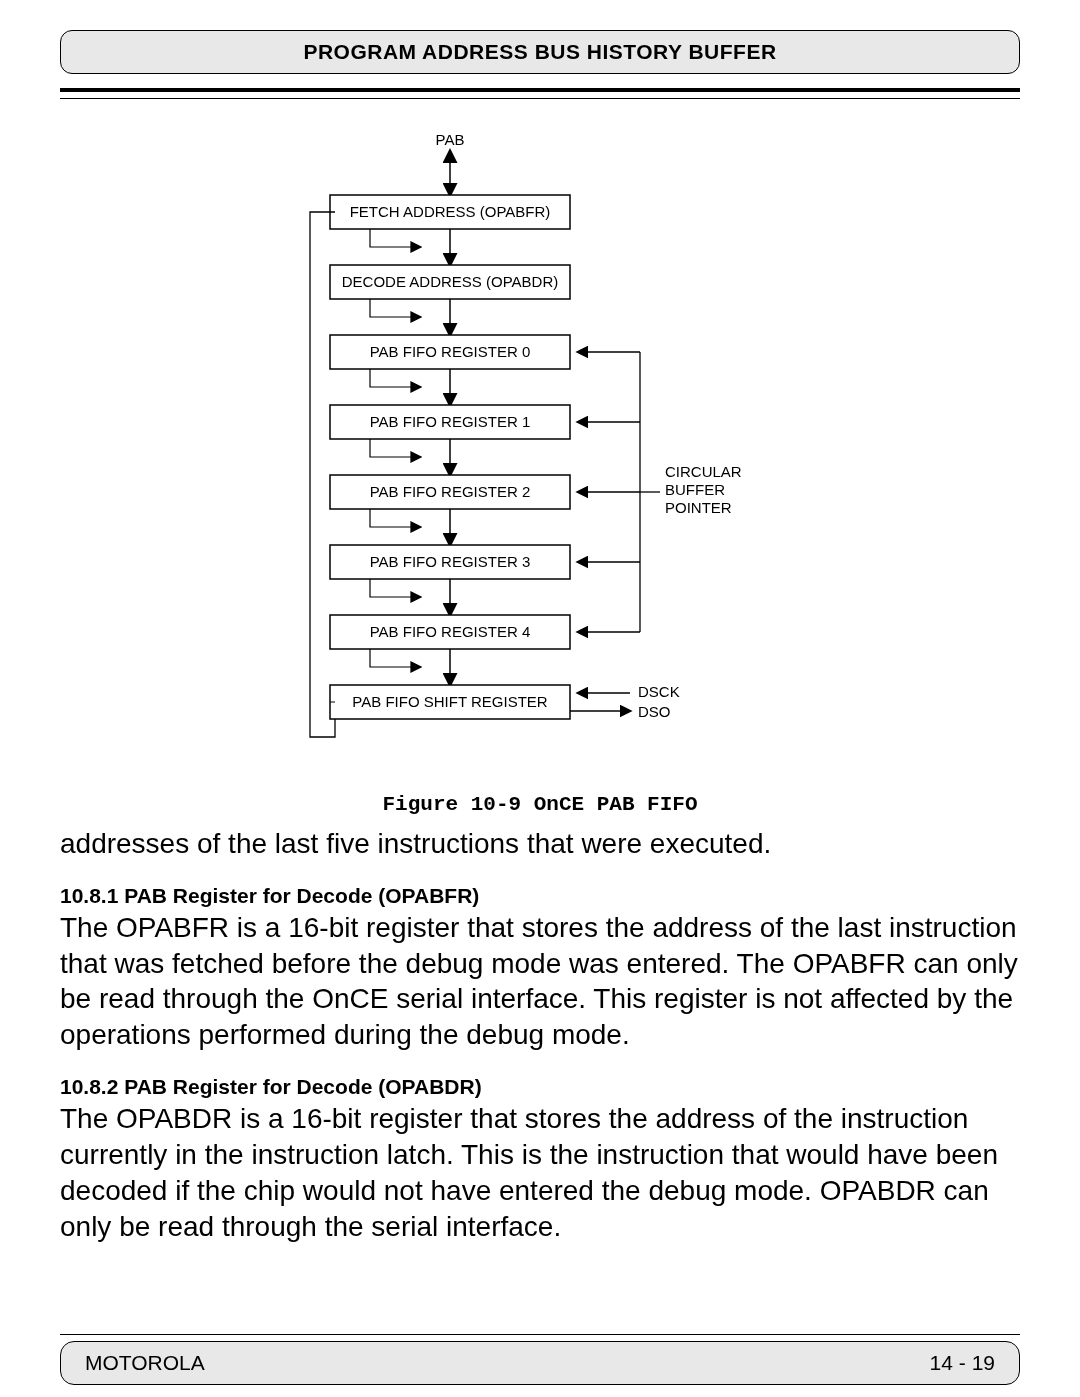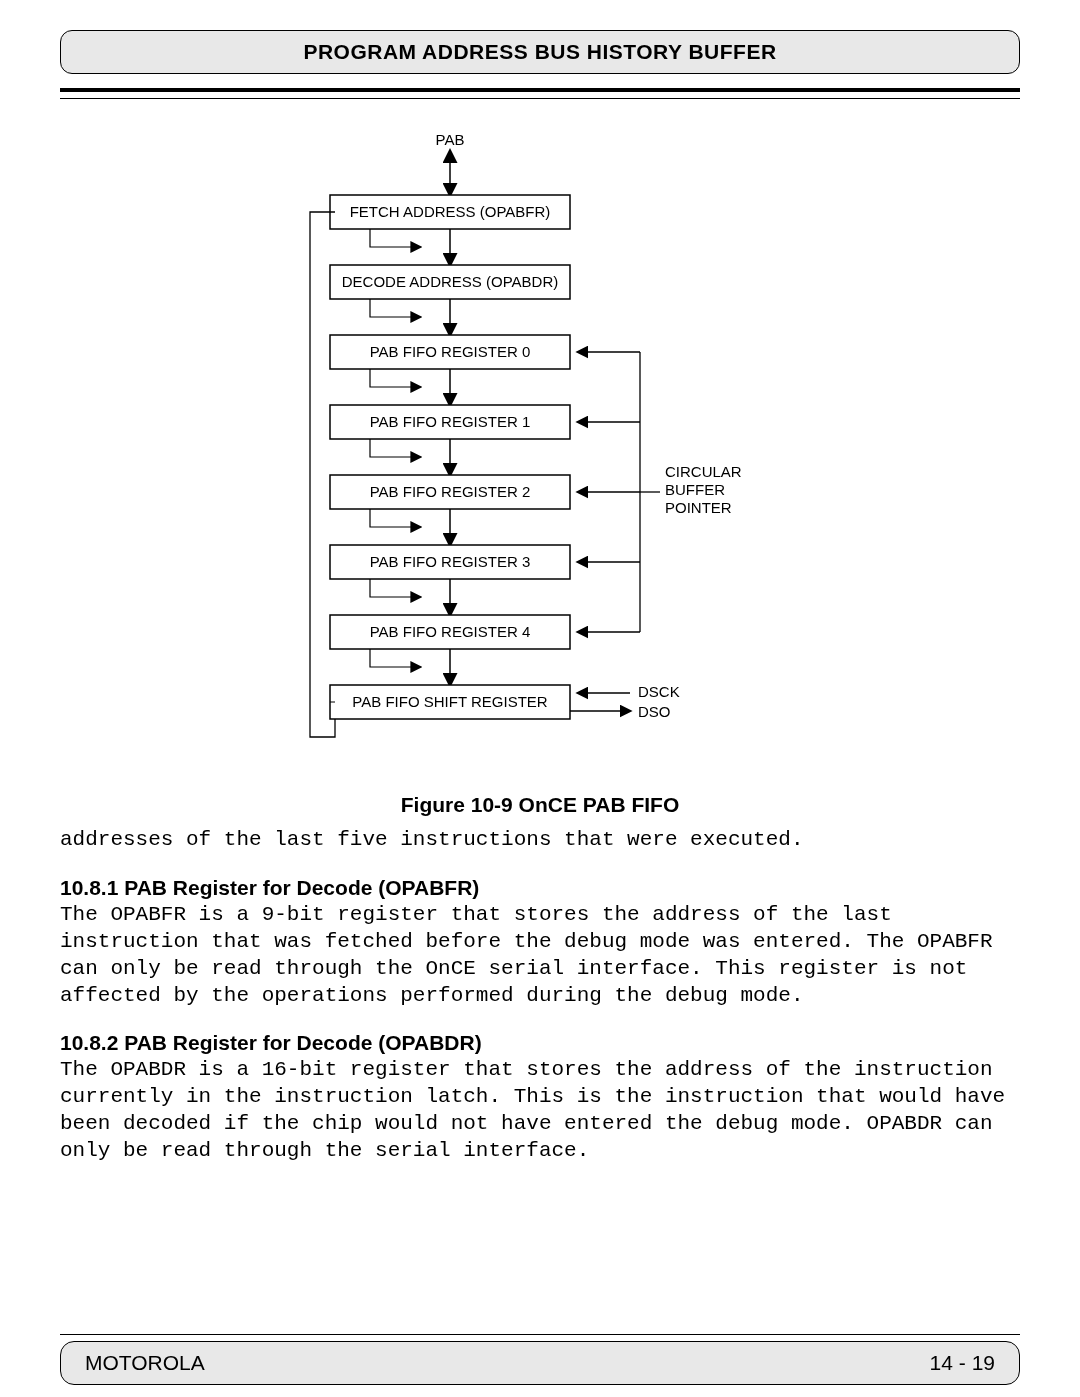--- a/index.html
+++ b/index.html
@@ -35,26 +35,26 @@
   }
   .diagram {
     display: block;
     margin: 0 auto 6px auto;
   }
   .fig-caption {
     text-align: center;
     font-weight: bold;
     font-size: 21px;
     margin: 6px 0 10px 0;
+    font-family: Liberation Mono, monospace;
   }
   .body-text {
-    font-size: 21px;
+    font-size: 28px;
     line-height: 1.28;
     margin-bottom: 22px;
-    font-family: Liberation Mono, monospace;
   }
   .subhead {
     font-weight: bold;
     font-size: 21px;
     margin-bottom: 2px;
   }
   .footer-area {
     position: absolute;
     left: 60px;
     right: 60px;
@@ -172,21 +172,21 @@
   <text x="418" y="570"><tspan>DSCK</tspan></text>
   <line x1="350" y1="584" x2="410" y2="584" stroke="#000" stroke-width="1.3" marker-end="url(#ah)"></line>
   <text x="418" y="590"><tspan>DSO</tspan></text>
 </svg>
 
 <div class="fig-caption">Figure  10-9 OnCE PAB FIFO</div>
 
 <p class="body-text">addresses of the last five instructions that were executed.</p>
 
 <div class="subhead">10.8.1   PAB Register for Decode (OPABFR)</div>
-<p class="body-text">The OPABFR is a 9-bit register that stores the address of the last instruction that was fetched before the debug mode was entered. The OPABFR can only be read through the OnCE serial interface. This register is not affected by the operations performed during the debug mode.</p>
+<p class="body-text">The OPABFR is a 16-bit register that stores the address of the last instruction that was fetched before the debug mode was entered. The OPABFR can only be read through the OnCE serial interface. This register is not affected by the operations performed during the debug mode.</p>
 
 <div class="subhead">10.8.2   PAB Register for Decode (OPABDR)</div>
 <p class="body-text">The OPABDR is a 16-bit register that stores the address of the instruction currently in the instruction latch. This is the instruction that would have been decoded if the chip would not have entered the debug mode. OPABDR can only be read through the serial interface.</p>
 
 <div class="footer-area">
   <hr class="footer-thin">
   <div class="footer-bar">
     <span>MOTOROLA</span>
     <span>14 - 19</span>
   </div>

